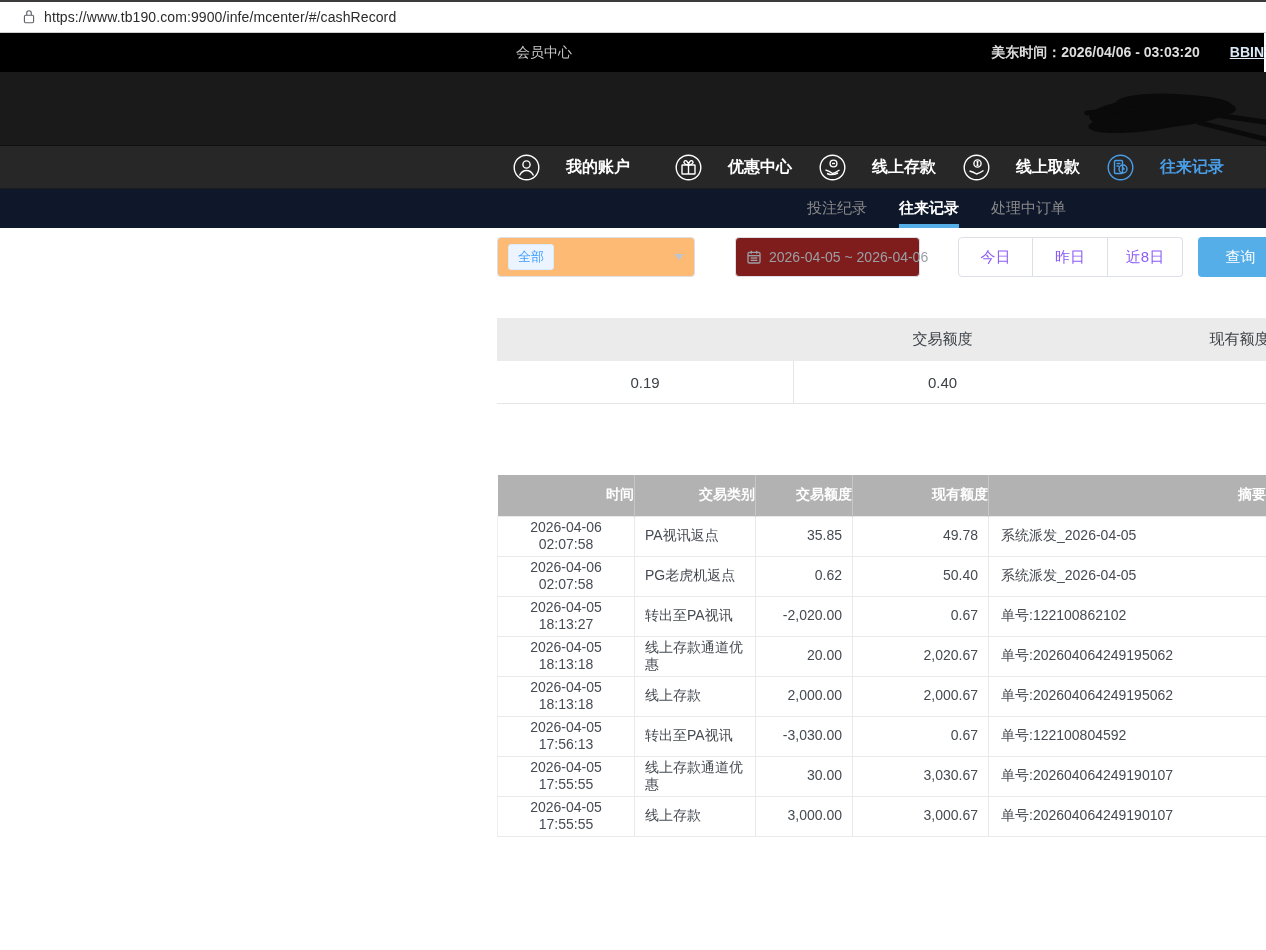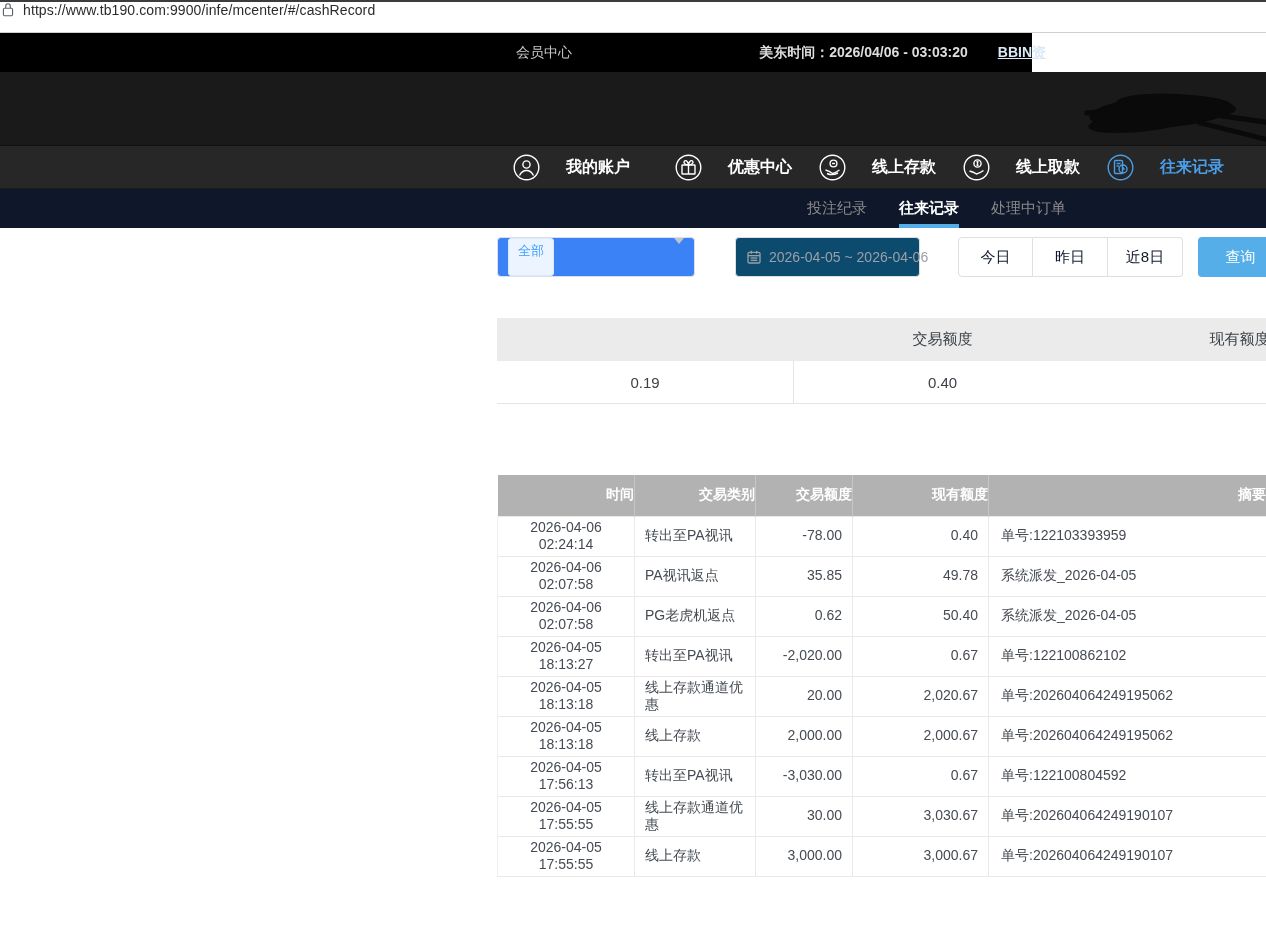--- a/index.html
+++ b/index.html
@@ -2,26 +2,26 @@
 <html><head>
 <meta charset="utf-8">
 <style>
   * { margin:0; padding:0; box-sizing:border-box; }
   html,body { width:1266px; height:950px; overflow:hidden; background:#fff;
               font-family:"Liberation Sans","DejaVu Sans",sans-serif; }
 
   
   .urlbar { position:absolute; left:0; top:0; width:1266px; height:33px; background:#fff;
             border-top:2px solid #3c3c3c; border-bottom:1px solid #cfcfcf;
-            display:flex; align-items:flex-start; padding-left:1px; }
+            display:flex; align-items:center; padding-left:22px; }
   .urlbar .lock { width:14px; height:16px; margin-right:8px; flex:0 0 auto; }
   .urlbar .url { font-size:14px; color:#2b2b2b; letter-spacing:.1px; }
 
   
-  .topbar { position:absolute; left:0; top:33px; width:1032px; height:39px; background:#000;
+  .topbar { position:absolute; left:0; top:33px; width:1264px; height:39px; background:#000;
             display:flex; align-items:center; }
   .member { margin-left:516px; color:#c9c9c9; font-size:14px; }
   .topbar-right { margin-left:auto; display:flex; align-items:center; gap:30px; }
   .ustime { color:#dedede; font-size:14px;font-weight:bold; }
   .bbin-link { color:#dbe9f7; font-size:14px; font-weight:bold; text-decoration:underline;
                white-space:nowrap; margin-right:-14px; }
 
   
   .logobar { position:absolute; left:0; top:72px; width:1266px; height:73px; background:#1a1a1a; }
   .logo { position:absolute; left:518px; top:9px; display:flex; align-items:center; gap:9px; }
@@ -59,34 +59,34 @@
                  position:relative; cursor:pointer; }
   .subnav-item.active { color:#fff; font-weight:bold; }
   .subnav-item.active::after { content:""; position:absolute; left:0; right:0; bottom:0;
                  height:4px; background:#55aee8; }
 
   
   .page { position:absolute; left:0; top:228px; width:1266px; height:722px; background:#fff; }
 
   
   .filters { position:absolute; left:497px; top:9px; height:40px; }
-  .f-select { position:absolute; left:0; top:0; width:198px; height:40px; background:#3b82f6;
-              border:1px solid #dcdfe6; border-radius:4px; display:flex; 
+  .f-select { position:absolute; left:0; top:0; width:198px; height:40px; background:#fdba74;
+              border:1px solid #dcdfe6; border-radius:4px; display:flex; align-items:center;
               padding:0 10px; cursor:pointer; }
   .f-tag { background:#ecf5ff; border:1px solid #d9ecff; color:#409eff; font-size:13px;
            border-radius:3px; padding:3px 9px; }
   .f-caret { margin-left:auto; width:0; height:0; border-left:5px solid transparent;
              border-right:5px solid transparent; border-top:6px solid #c0c4cc; }
-  .f-date { position:absolute; left:238px; top:0; width:185px; height:40px; background:#0c4a6e;
+  .f-date { position:absolute; left:238px; top:0; width:185px; height:40px; background:#7f1d1d;
             border:1px solid #dcdfe6; border-radius:4px; display:flex; align-items:center;
             gap:7px; padding:16px 10px; cursor:pointer; }
   .f-date .cal { width:16px; height:16px; flex:0 0 auto; }
   .f-date .dtext { color:#9aa0a6; font-size:14px; white-space:nowrap; }
   .f-group { position:absolute; left:461px; top:0; display:flex; }
-  .f-btn { width:75px; height:40px; background:#fff; border:1px solid #dcdfe6; color:#0f172a;
+  .f-btn { width:75px; height:40px; background:#fff; border:1px solid #dcdfe6; color:#8b5cf6;
            font-size:15px; display:flex; align-items:center; justify-content:center; cursor:pointer; }
   .f-btn + .f-btn { border-left:none; }
   .f-btn:first-child { border-radius:4px 0 0 4px; }
   .f-btn:last-child { border-radius:0 4px 4px 0; }
   .f-search { position:absolute; left:701px; top:0; width:85px; height:40px; background:#55aee8;
               border:none; border-radius:4px; color:#fff; font-size:15px; cursor:pointer; }
 
   
   .summary { position:absolute; left:497px; top:90px; width:891px; }
   .s-head { display:flex; height:43px; background:#ebebeb; }
@@ -258,27 +258,20 @@
       <tr>
         <th>时间</th>
         <th>交易类别</th>
         <th>交易额度</th>
         <th>现有额度</th>
         <th>摘要</th>
       </tr>
     </thead>
     <tbody>
         <tr>
-          <td class="col0">2026-04-06 02:24:14</td>
-          <td class="col1">转出至PA视讯</td>
-          <td class="col2">-78.00</td>
-          <td class="col3">0.40</td>
-          <td class="col4">单号:122103393959</td>
-        </tr>
-        <tr>
           <td class="col0">2026-04-06 02:07:58</td>
           <td class="col1">PA视讯返点</td>
           <td class="col2">35.85</td>
           <td class="col3">49.78</td>
           <td class="col4">系统派发_2026-04-05</td>
         </tr>
         <tr>
           <td class="col0">2026-04-06 02:07:58</td>
           <td class="col1">PG老虎机返点</td>
           <td class="col2">0.62</td>

